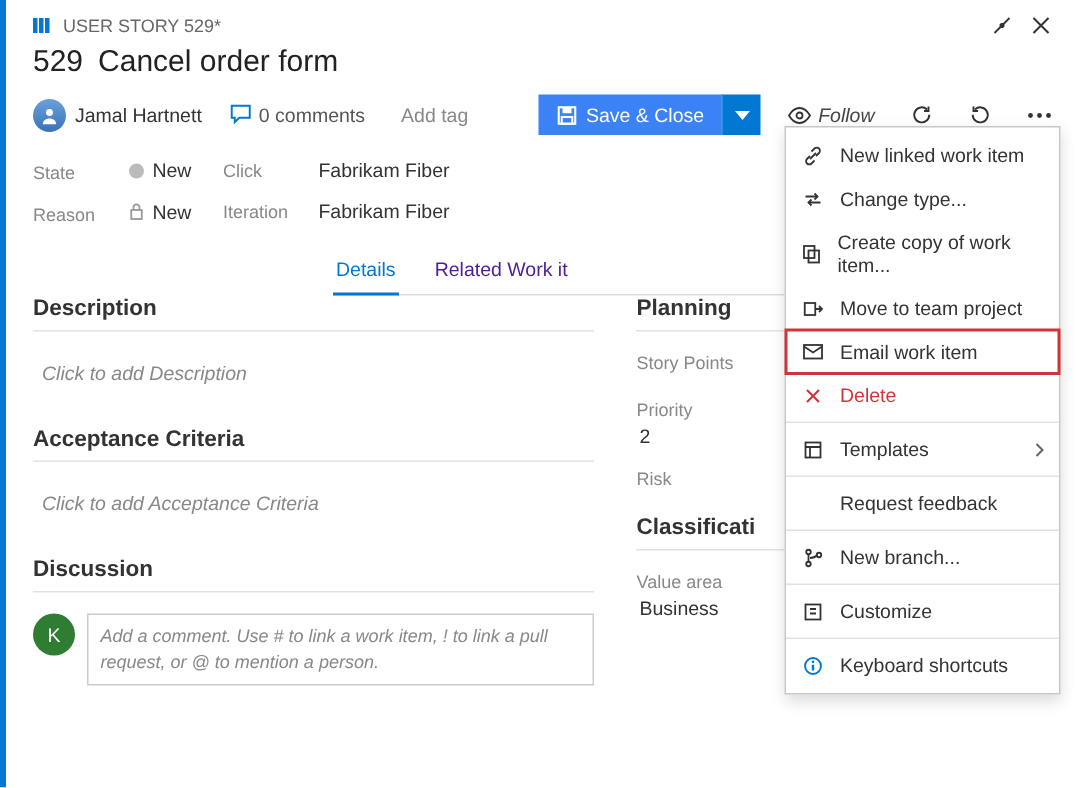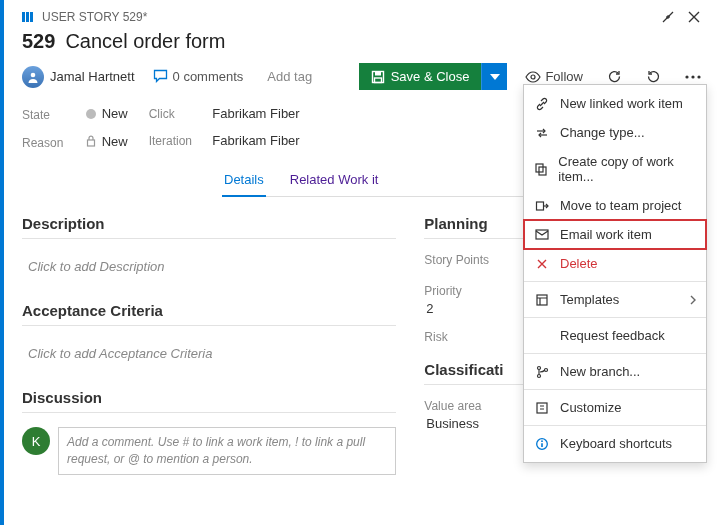--- a/index.html
+++ b/index.html
@@ -9,51 +9,51 @@
 
 
 .breadcrumb { display: flex; align-items: center; justify-content: space-between; color: #666; font-size: 12px; }
 .bc-left { display: flex; align-items: center; gap: 6px; }
 .bc-icon { color: #0078d4; }
 .bc-right { display: flex; gap: 12px; color: #333; }
 .bc-btn { cursor: pointer; }
 
 
 .title-row { display: flex; align-items: center; gap: 10px; margin: 6px 0 10px 0; font-size: 20px; color: #222; }
-.title-id { font-weight: 700; text-align: center; }
+.title-id { font-weight: 400; text-align: center; }
 .title-text { font-weight: 400; }
 
 
 .toolbar { display: flex; align-items: center; gap: 18px; padding-bottom: 10px; }
 .avatar { width: 22px; height: 22px; border-radius: 50%; background: linear-gradient(#6aa0dc,#3a72b5); display: flex; align-items: center; justify-content: center; color: #fff; font-size: 11px; }
 .assignee { display: flex; align-items: center; gap: 6px; }
 .comments { display: flex; gap: 5px; color: #555; }
 .addtag { color: #888; padding: 3px 6px; }
 .spacer { flex: 1; }
 .save-split { display: flex; }
-.save-btn { background: #15803d; color: #fff; border: none; padding: 6px 12px; display: flex; align-items: center; gap: 6px; font-size: 13px; cursor: pointer; }
+.save-btn { background: #3b82f6; color: #fff; border: none; padding: 6px 12px; display: flex; align-items: center; gap: 6px; font-size: 13px; cursor: pointer; }
 .save-caret { background: #0078d4; color: #fff; border: none; border-left: 1px solid #2a8fe0; width: 26px; display: flex; align-items: center; justify-content: center; cursor: pointer; }
-.tool-icons { display: flex; align-items: center; gap: 24px; color: #444; }
+.tool-icons { display: flex; align-items: center; gap: 24px; color: #444; font-style: italic; }
 .follow { display: flex; align-items: center; gap: 4px; }
 
 
 .fields { display: flex; gap: 21px; padding: 6px 0 14px 0; }
 .fcol { display: flex; flex-direction: column; gap: 12px; }
 .f-label { color: #888; font-size: 12px; width: 60px; display: inline-block; }
 .f-val { display: inline-flex; align-items: center; gap: 6px; }
 .state-dot { width: 10px; height: 10px; border-radius: 50%; background: #bbb; display: inline-block; }
 .lock-ic { color: #999; }
 
 
 .tabs { display: flex; gap: 22px; border-bottom: 1px solid #ddd; margin-left: 200px; }
 .tab { padding: 8px 2px; color: #4c1d95; cursor: pointer; font-size: 13px; }
 .tab.active { color: #0078d4; border-bottom: 2px solid #0078d4; margin-bottom: -1px; }
 
 
-.main { display: flex; gap: 28px; margin-top: 18px; }
+.main { display: flex; gap: 28px; }
 .col-left { flex: 1.15; }
 .col-right { flex: 0.85; }
 .section-h { font-size: 15px; font-weight: 600; color: #333; margin-bottom: 6px; }
 .sec-underline { border-bottom: 1px solid #e2e2e2; margin-bottom: 14px; }
 .placeholder { color: #888; font-style: italic; padding: 6px 2px 28px 6px; }
 .kv { display: flex; flex-direction: column; gap: 3px; margin-bottom: 14px; }
 .kv .lbl { font-size: 12px; color: #888; }
 .kv .val { font-size: 13px; color: #333; margin-left: 2px; }
 
 

